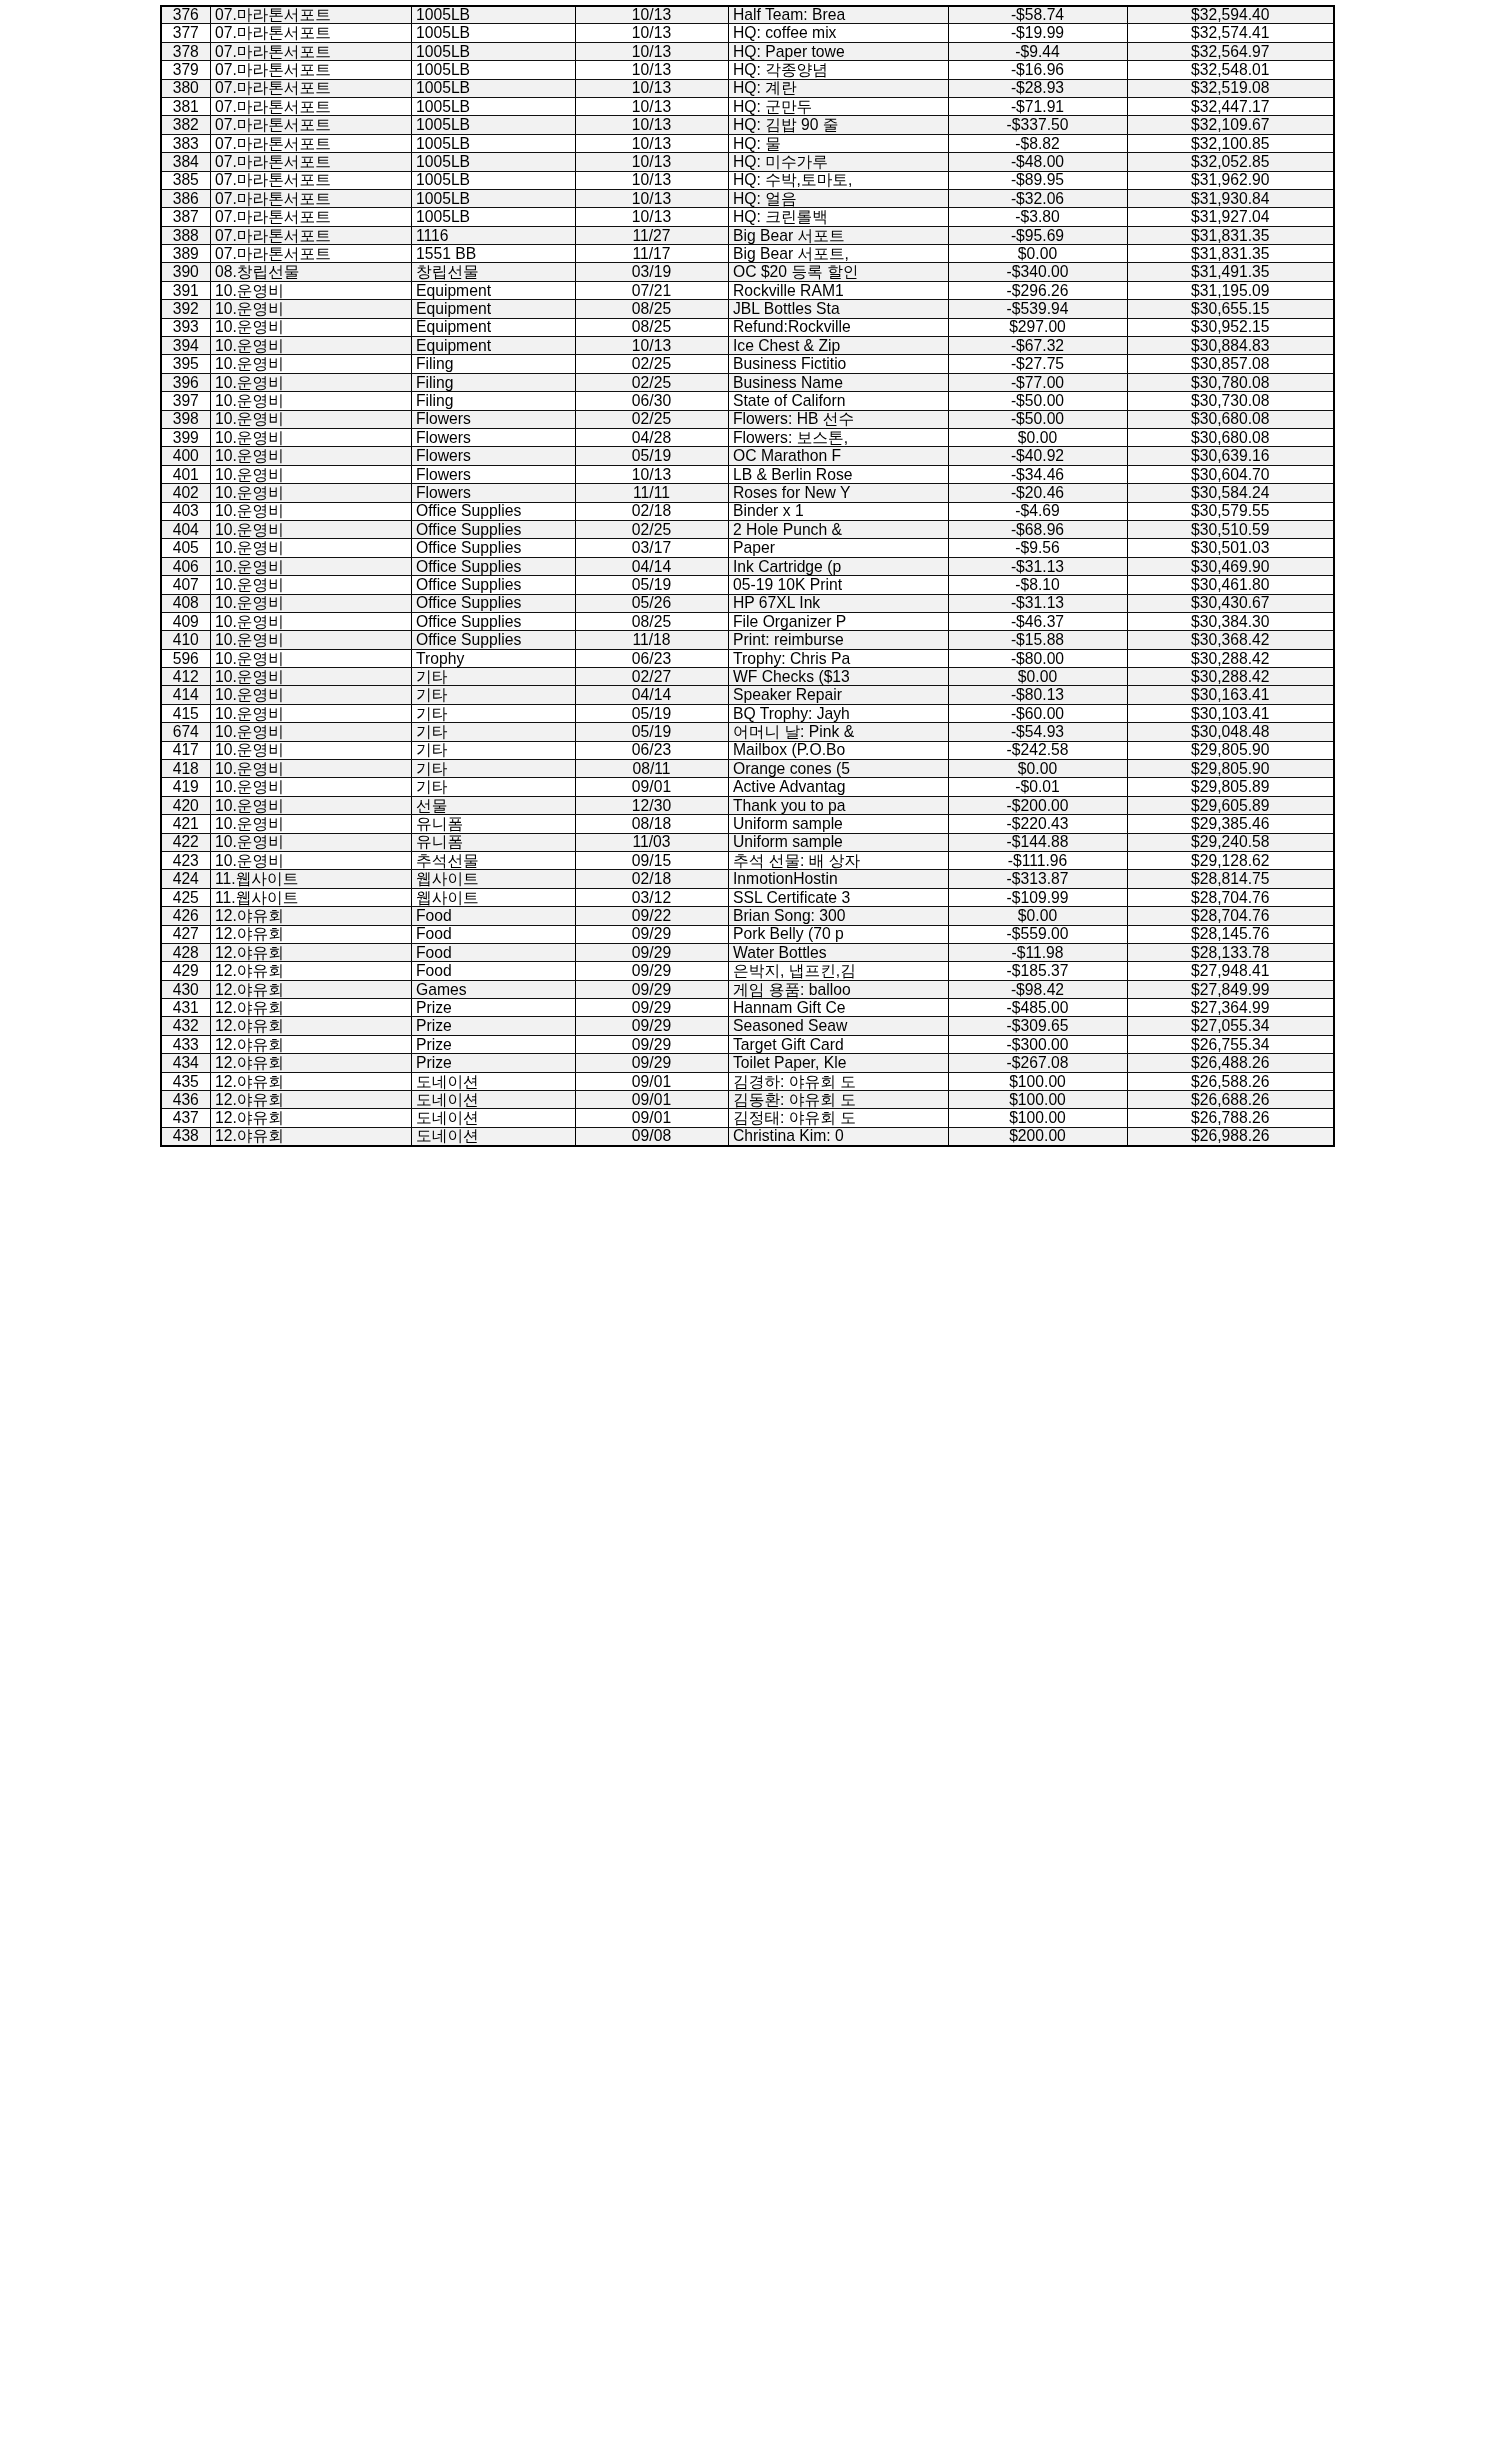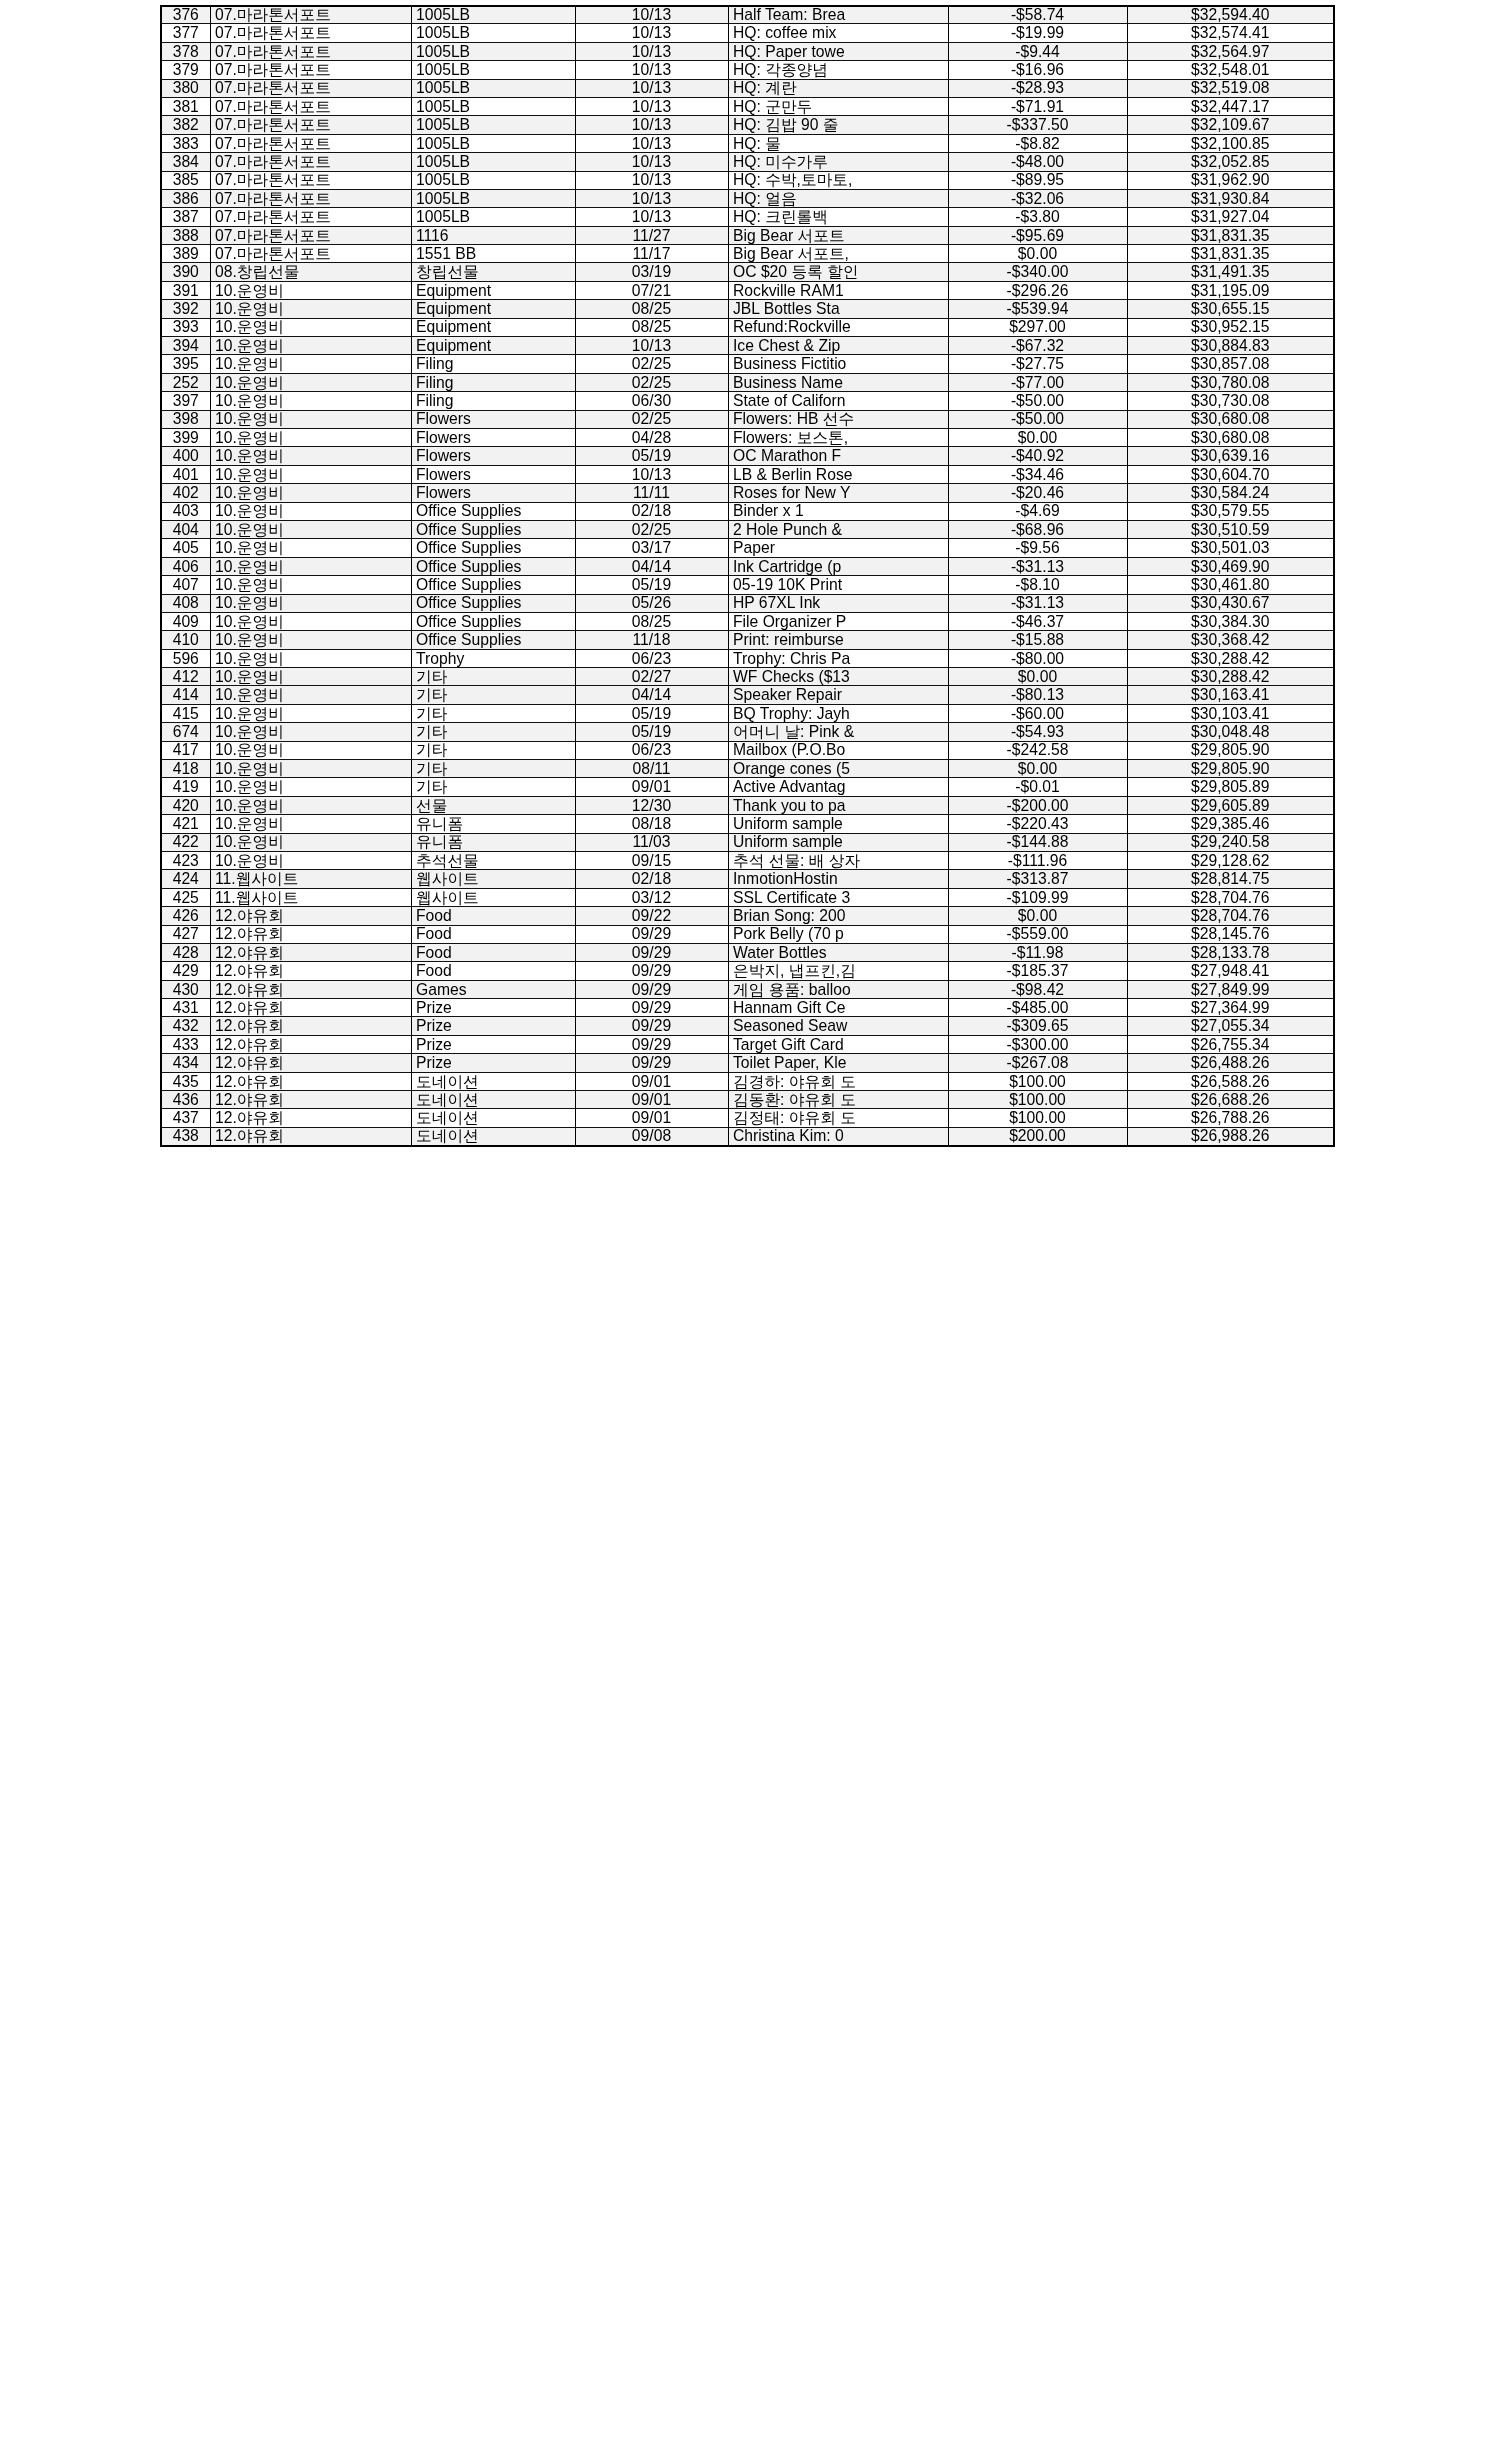--- a/index.html
+++ b/index.html
@@ -258,21 +258,21 @@
         <tr class="plain">
           <td class="idx">395</td>
           <td class="cat">10.운영비</td>
           <td class="sub">Filing</td>
           <td class="date">02/25</td>
           <td class="desc">Business Fictitio</td>
           <td class="amt">-$27.75</td>
           <td class="bal">$30,857.08</td>
         </tr>
         <tr class="alt">
-          <td class="idx">252</td>
+          <td class="idx">396</td>
           <td class="cat">10.운영비</td>
           <td class="sub">Filing</td>
           <td class="date">02/25</td>
           <td class="desc">Business Name</td>
           <td class="amt">-$77.00</td>
           <td class="bal">$30,780.08</td>
         </tr>
         <tr class="plain">
           <td class="idx">397</td>
           <td class="cat">10.운영비</td>
@@ -523,21 +523,21 @@
           <td class="date">03/12</td>
           <td class="desc">SSL Certificate 3</td>
           <td class="amt">-$109.99</td>
           <td class="bal">$28,704.76</td>
         </tr>
         <tr class="alt">
           <td class="idx">426</td>
           <td class="cat">12.야유회</td>
           <td class="sub">Food</td>
           <td class="date">09/22</td>
-          <td class="desc">Brian Song: 200</td>
+          <td class="desc">Brian Song: 300</td>
           <td class="amt">$0.00</td>
           <td class="bal">$28,704.76</td>
         </tr>
         <tr class="plain">
           <td class="idx">427</td>
           <td class="cat">12.야유회</td>
           <td class="sub">Food</td>
           <td class="date">09/29</td>
           <td class="desc">Pork Belly (70 p</td>
           <td class="amt">-$559.00</td>

